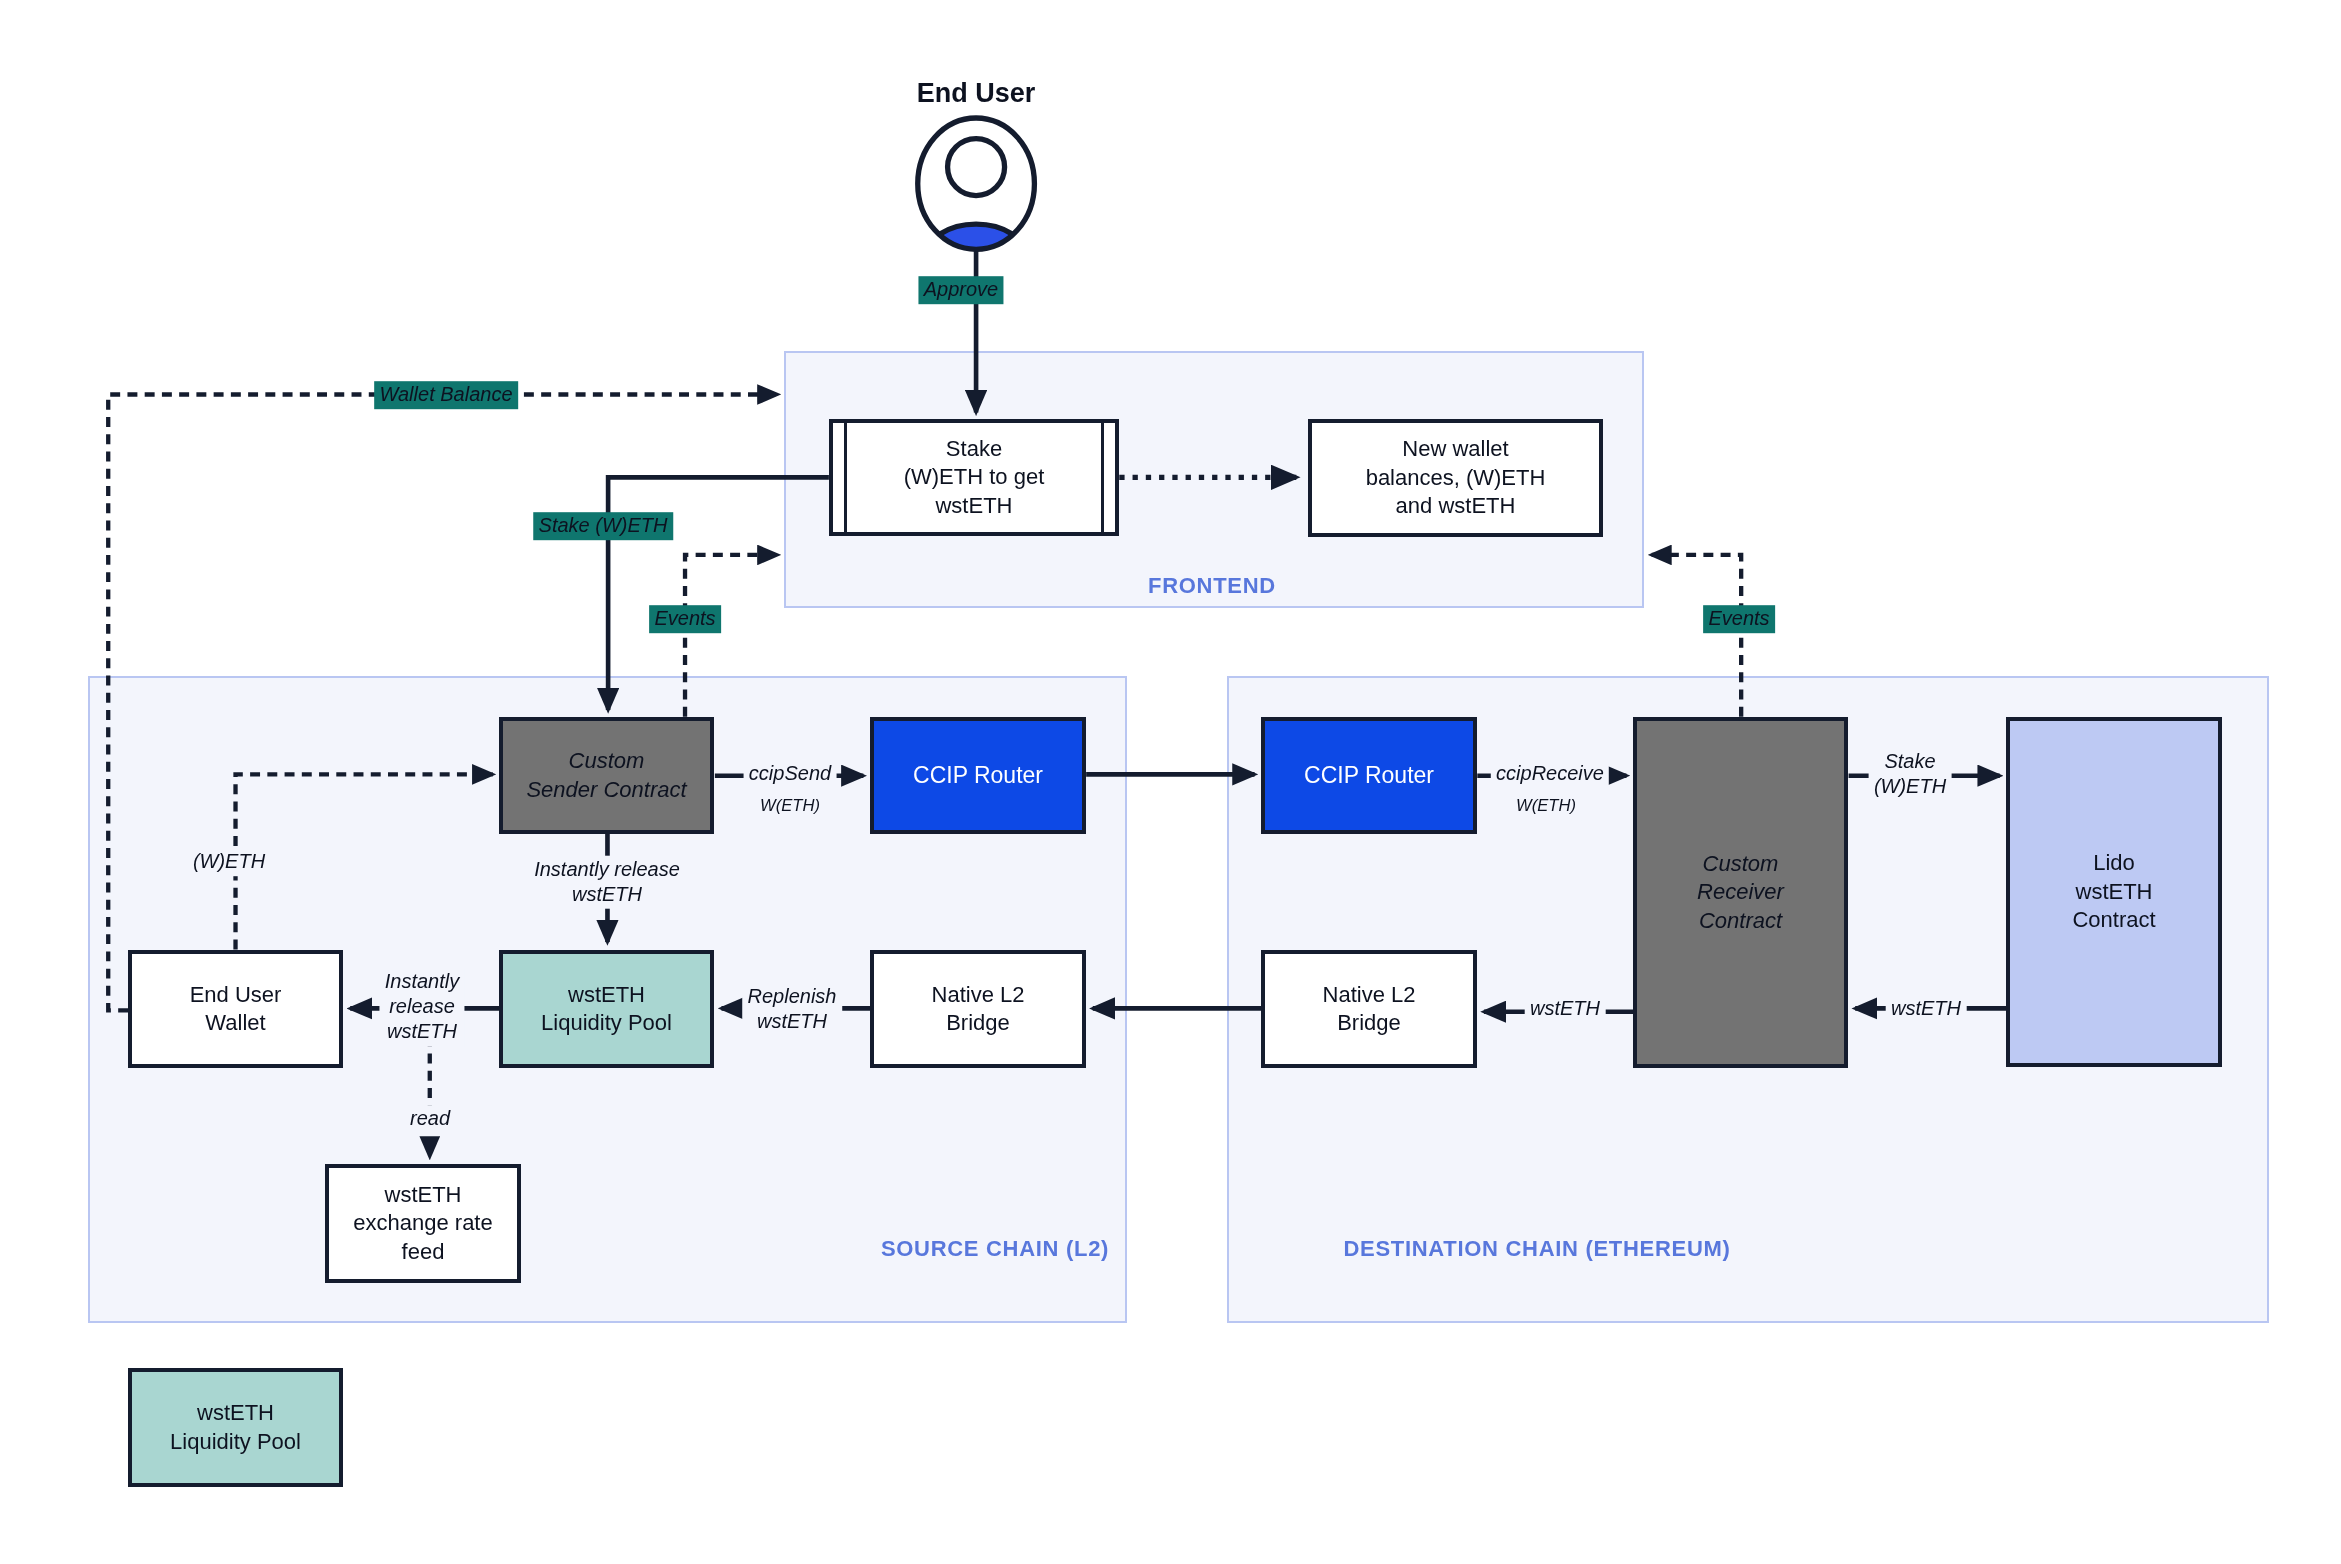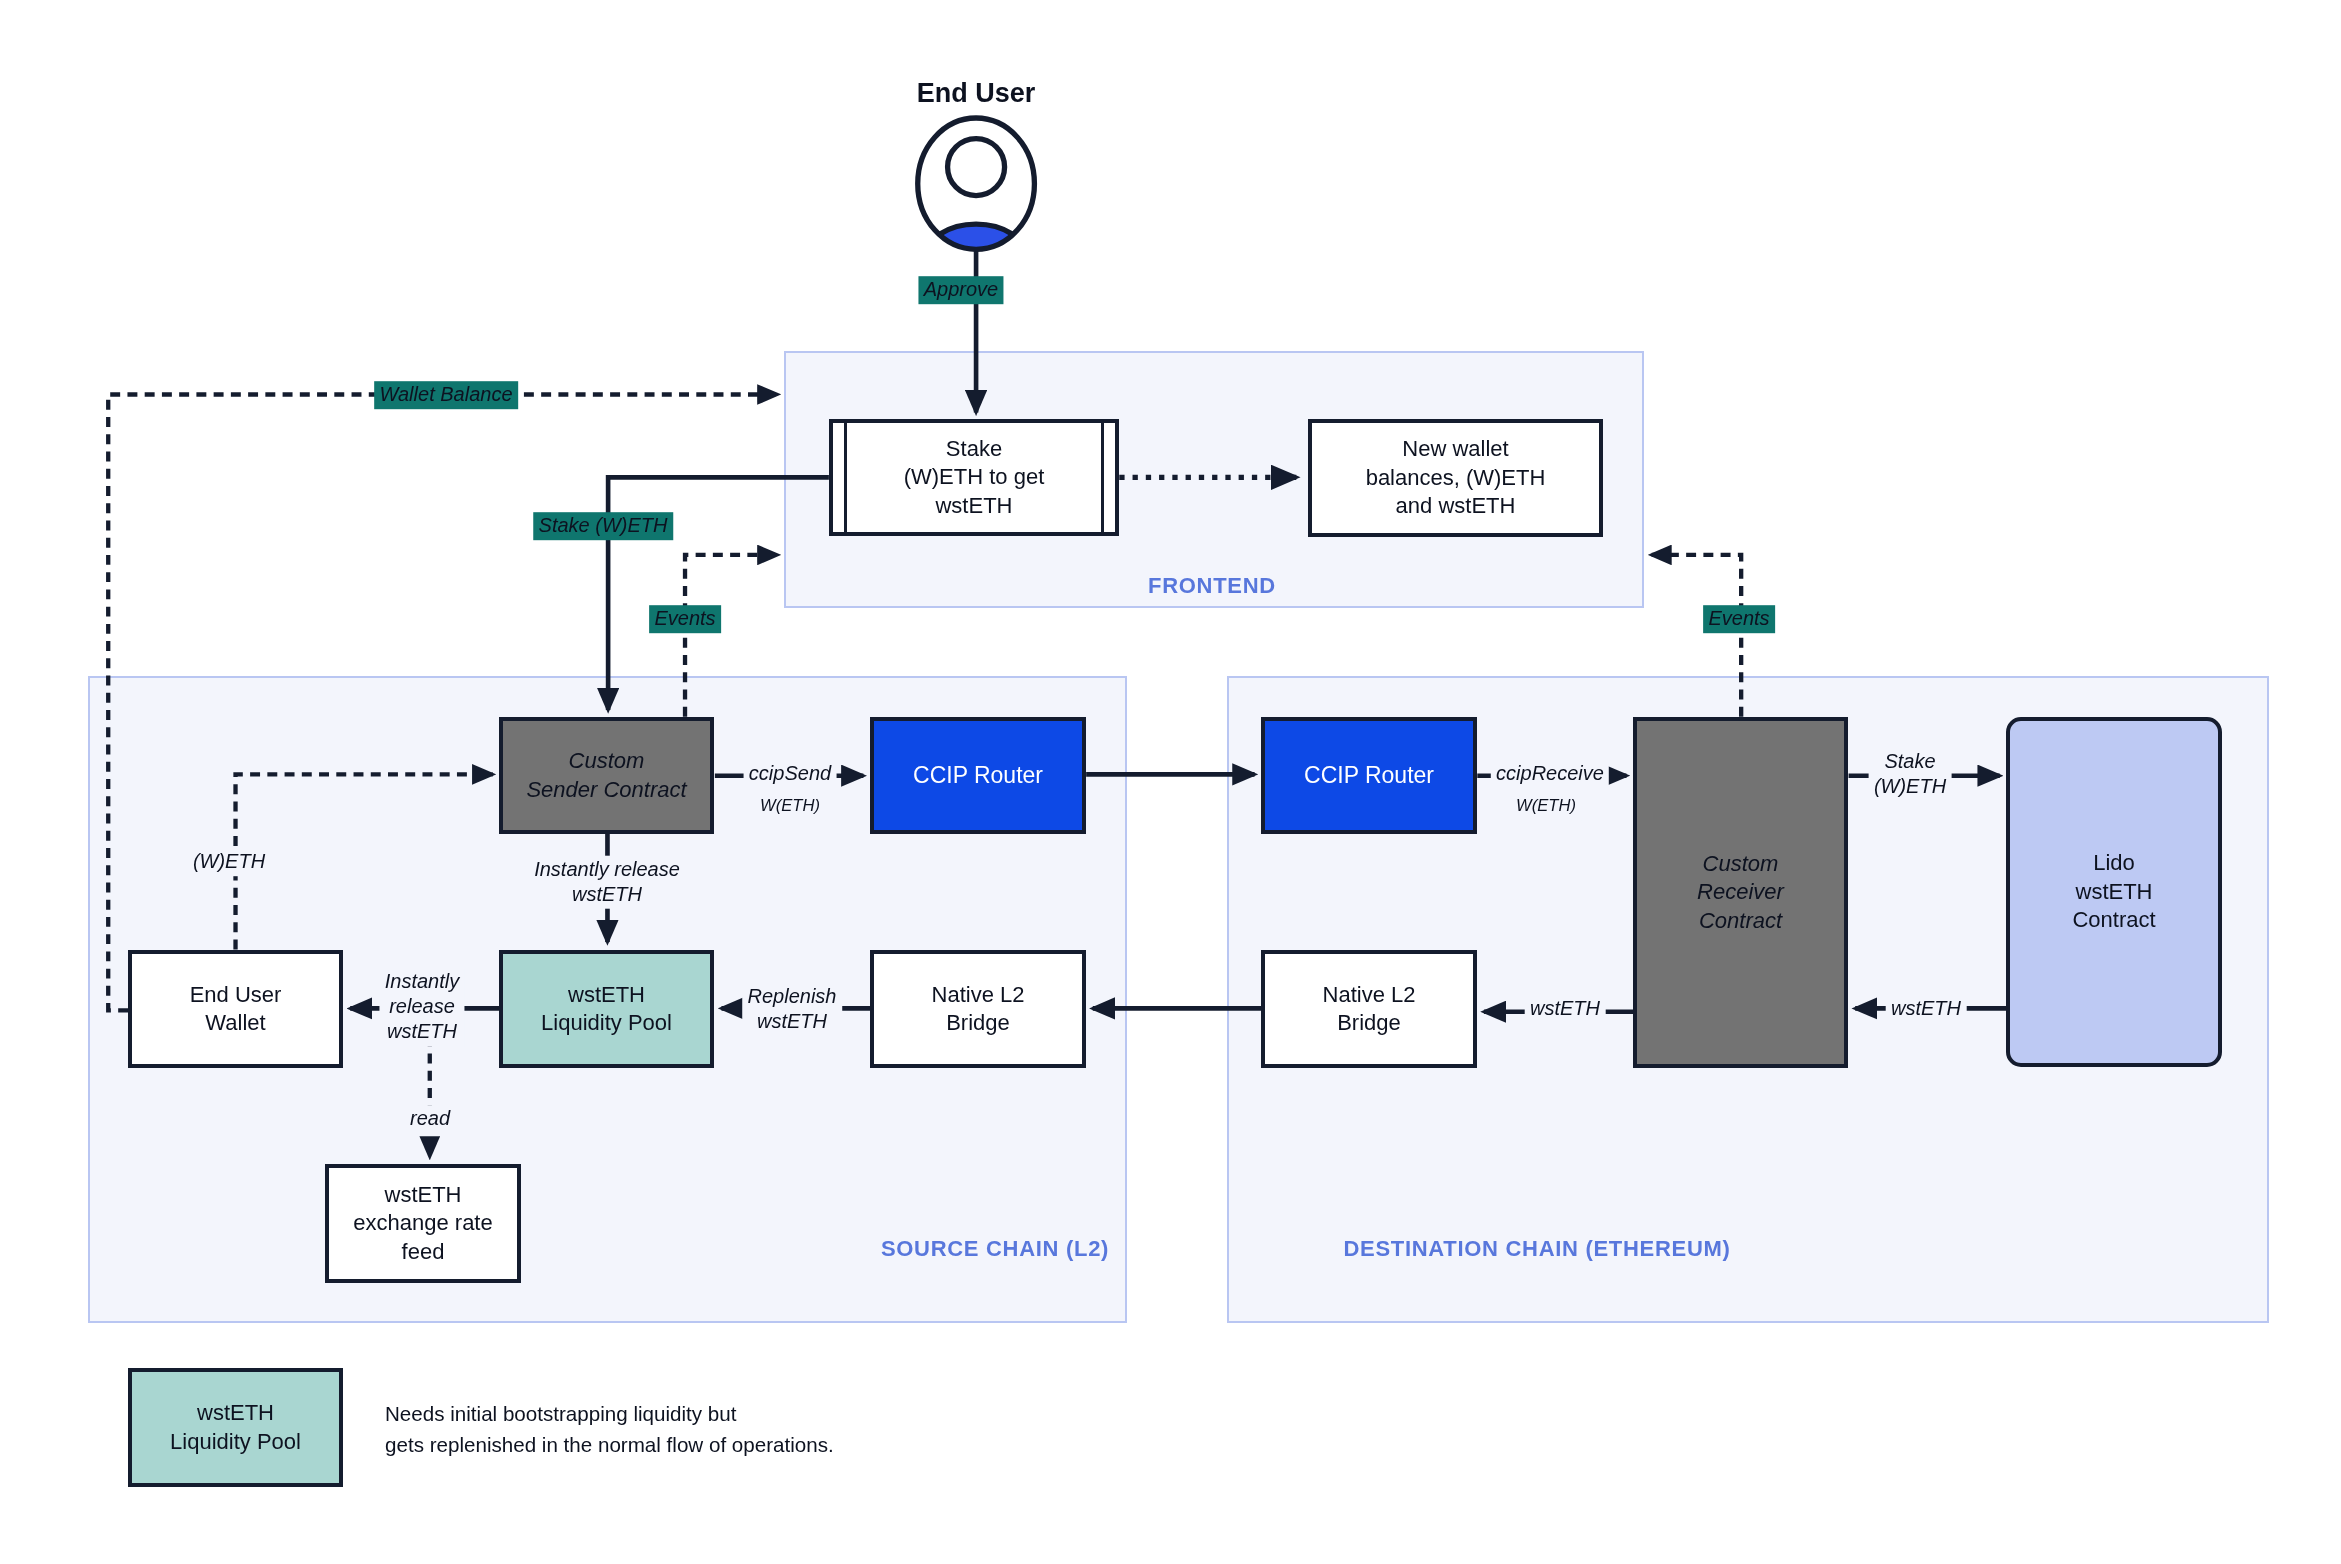--- a/index.html
+++ b/index.html
@@ -8,21 +8,21 @@
   .stage{position:absolute;left:0;top:0;width:2342px;height:1564px;}
   .container{position:absolute;background:#f3f5fc;border:2.7px solid #b9c6f2;box-sizing:border-box;}
   .container-label{position:absolute;font-size:22px;font-weight:700;color:#5877dc;
        letter-spacing:0.7px;transform:translate(-50%,-50%);white-space:nowrap;}
   .node{position:absolute;background:#ffffff;border:4px solid #141c2e;box-sizing:border-box;
        display:flex;align-items:center;justify-content:center;text-align:center;
        font-size:22px;line-height:28.5px;white-space:pre-line;z-index:3;}
   .node.yellow{background:#737373;font-style:italic;}
   .node.blue{background:#0d49e6;color:#ffffff;font-size:23px;}
   .node.teal{background:#a9d6d1;}
-  .node.periwinkle{background:#bdc9f3;border-radius:15px;}
+  .node.periwinkle{background:#bdc9f3;}
   .subbar{position:absolute;top:0;bottom:0;width:3.3px;background:#141c2e;}
   .subbar.l{left:10.6px;} .subbar.r{right:10.6px;}
   .elabel{position:absolute;transform:translate(-50%,-50%);font-style:italic;font-size:20px;
        line-height:25px;text-align:center;white-space:pre-line;z-index:4;background:#0f766e;
        padding:1.3px 5.3px;color:#0d1220;}
   .elabel.onpanel{background:#f3f5fc;}
   .elabel.small{font-size:16.6px;}
   .actor-label{position:absolute;transform:translate(-50%,-50%);font-size:27px;font-weight:700;
        white-space:nowrap;z-index:4;}
   .note{position:absolute;font-size:20.6px;line-height:30.5px;white-space:pre-line;z-index:4;}
@@ -173,17 +173,15 @@
 wstETH</div>
   <div class="elabel onpanel" style="left:607px;top:882px;">Instantly release
 wstETH</div>
   <div class="elabel onpanel" style="left:229px;top:862px;">(W)ETH</div>
   <div class="elabel onpanel" style="left:430px;top:1119px;">read</div>
 
   <div class="node teal" style="left:128px;top:1368px;width:215px;height:119px;">
     <span>wstETH
 Liquidity Pool</span>
   </div>
-  <div class="note" style="left:385px;top:1399px;">Needs initial bootstrapping liquidity but
-gets replenished in the normal flow of operations.</div>
 
 </div>
 
 
 </body></html>

